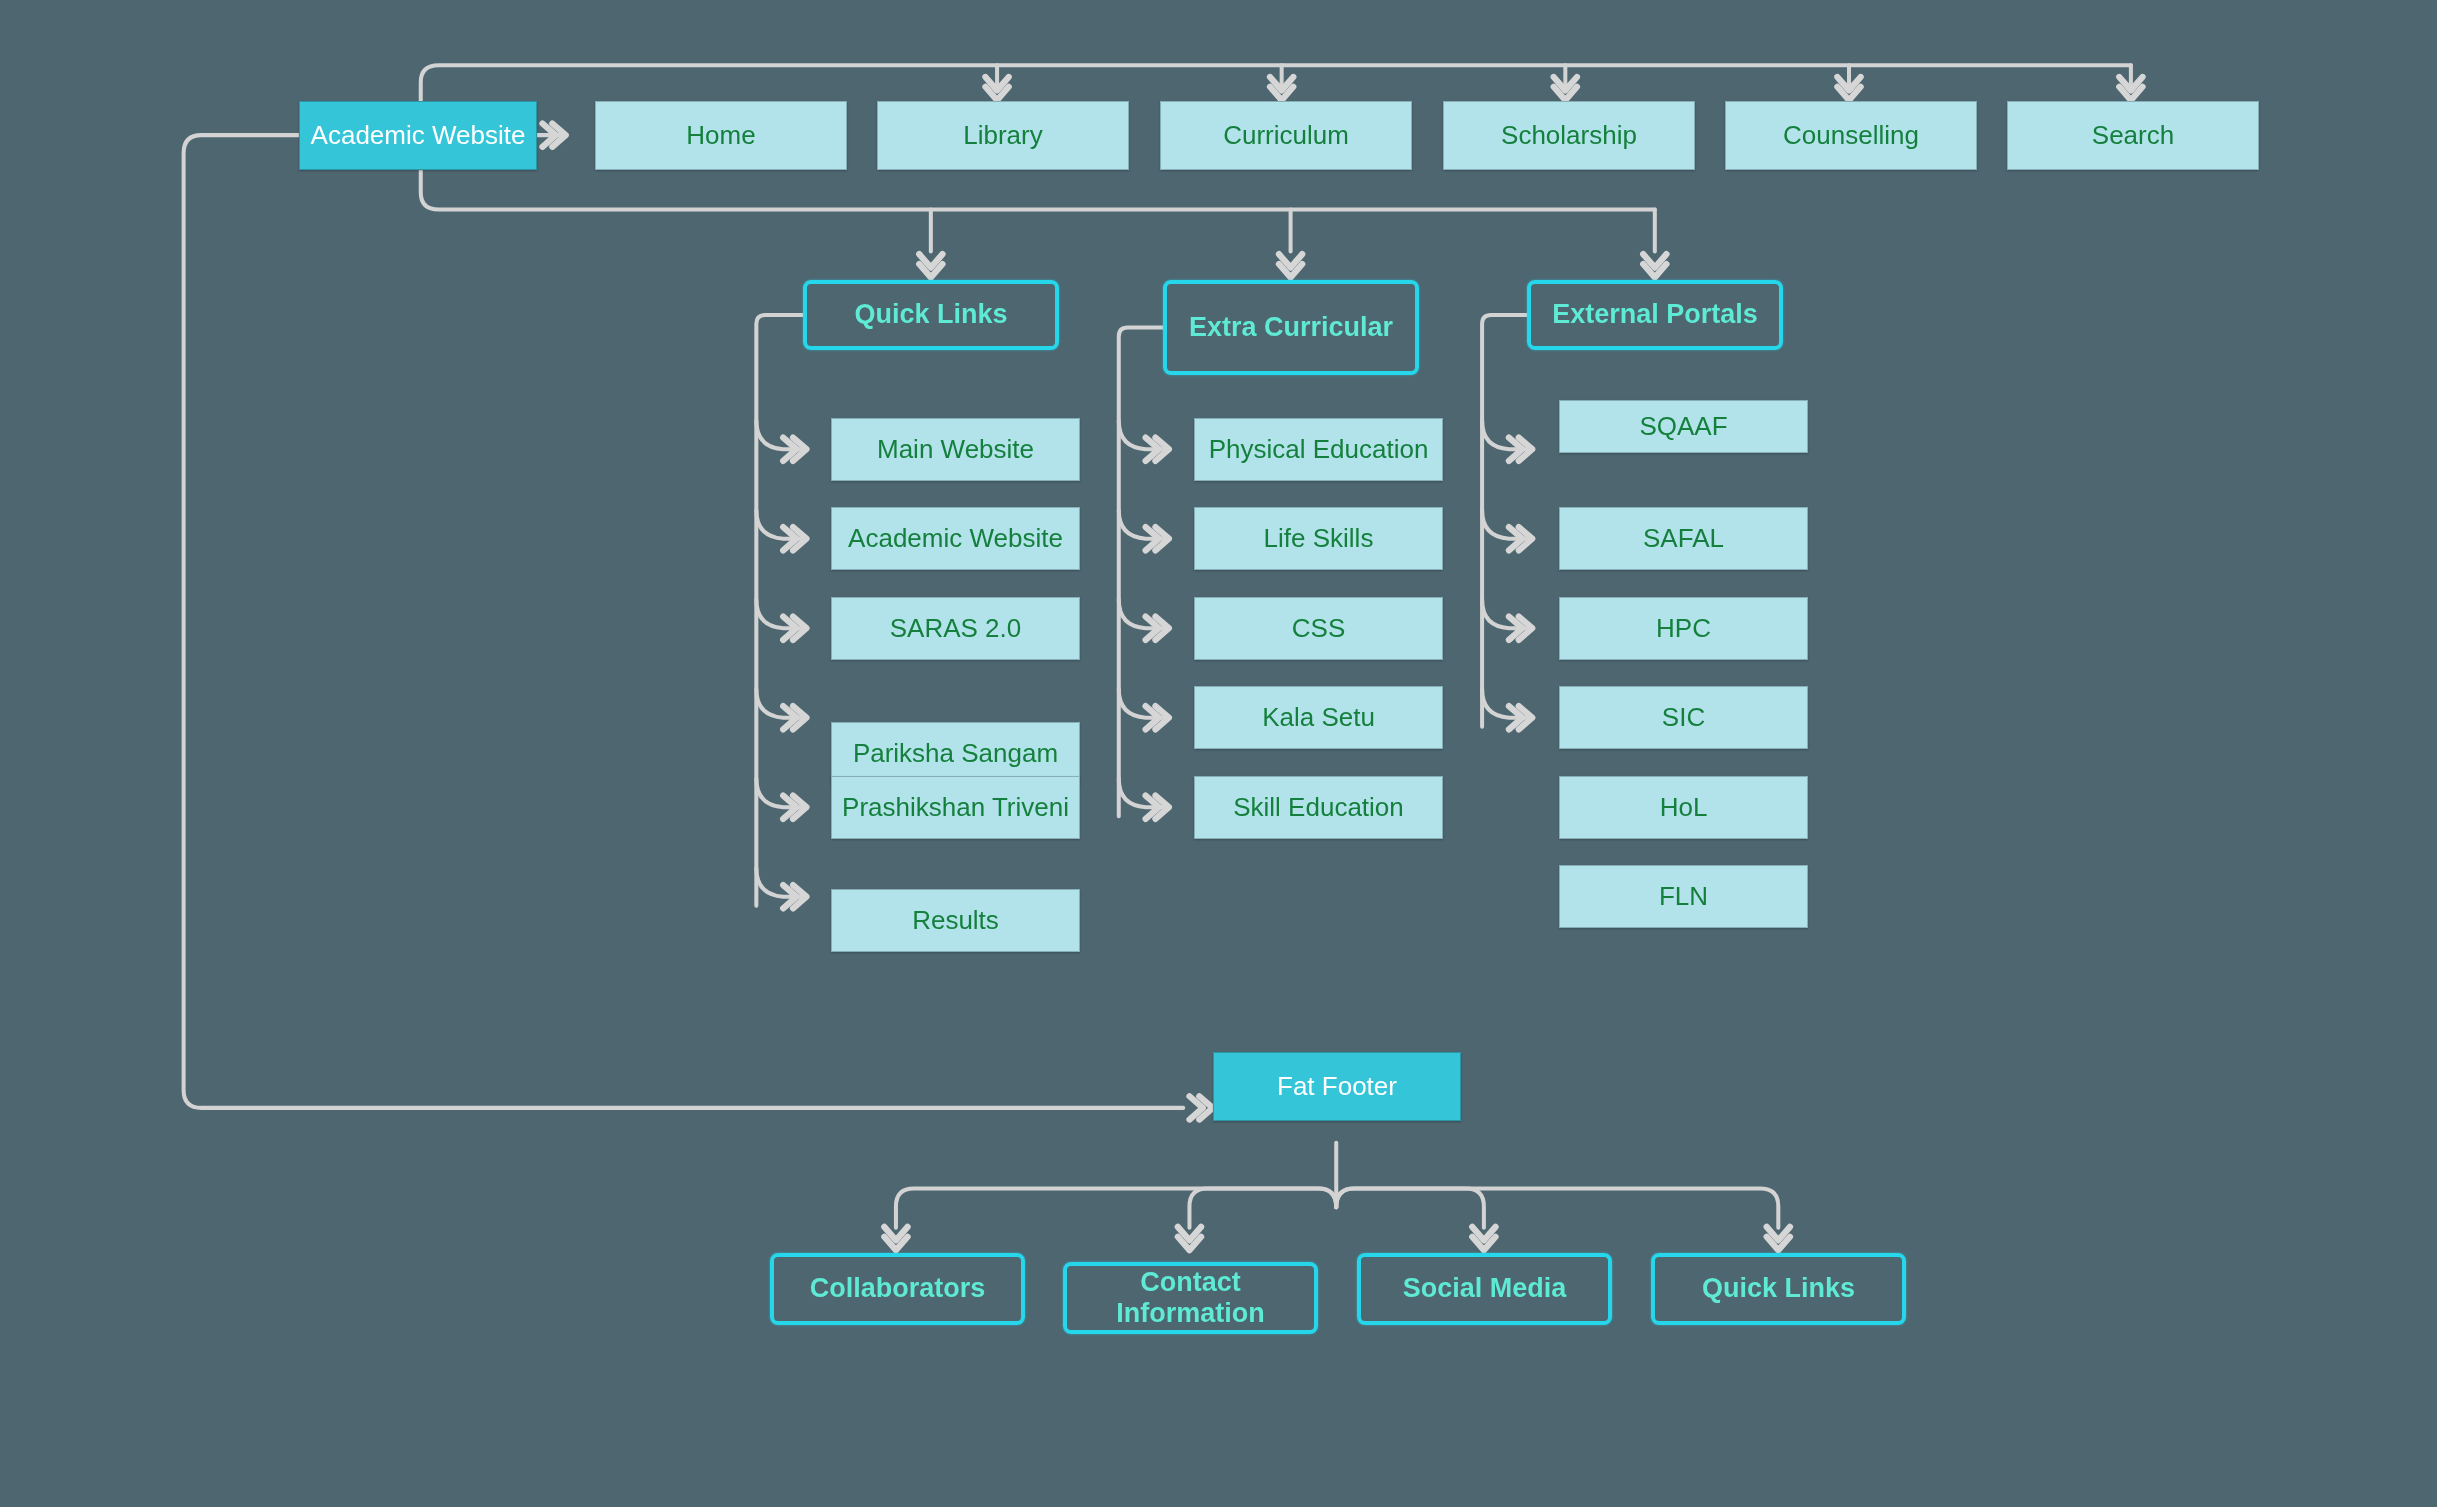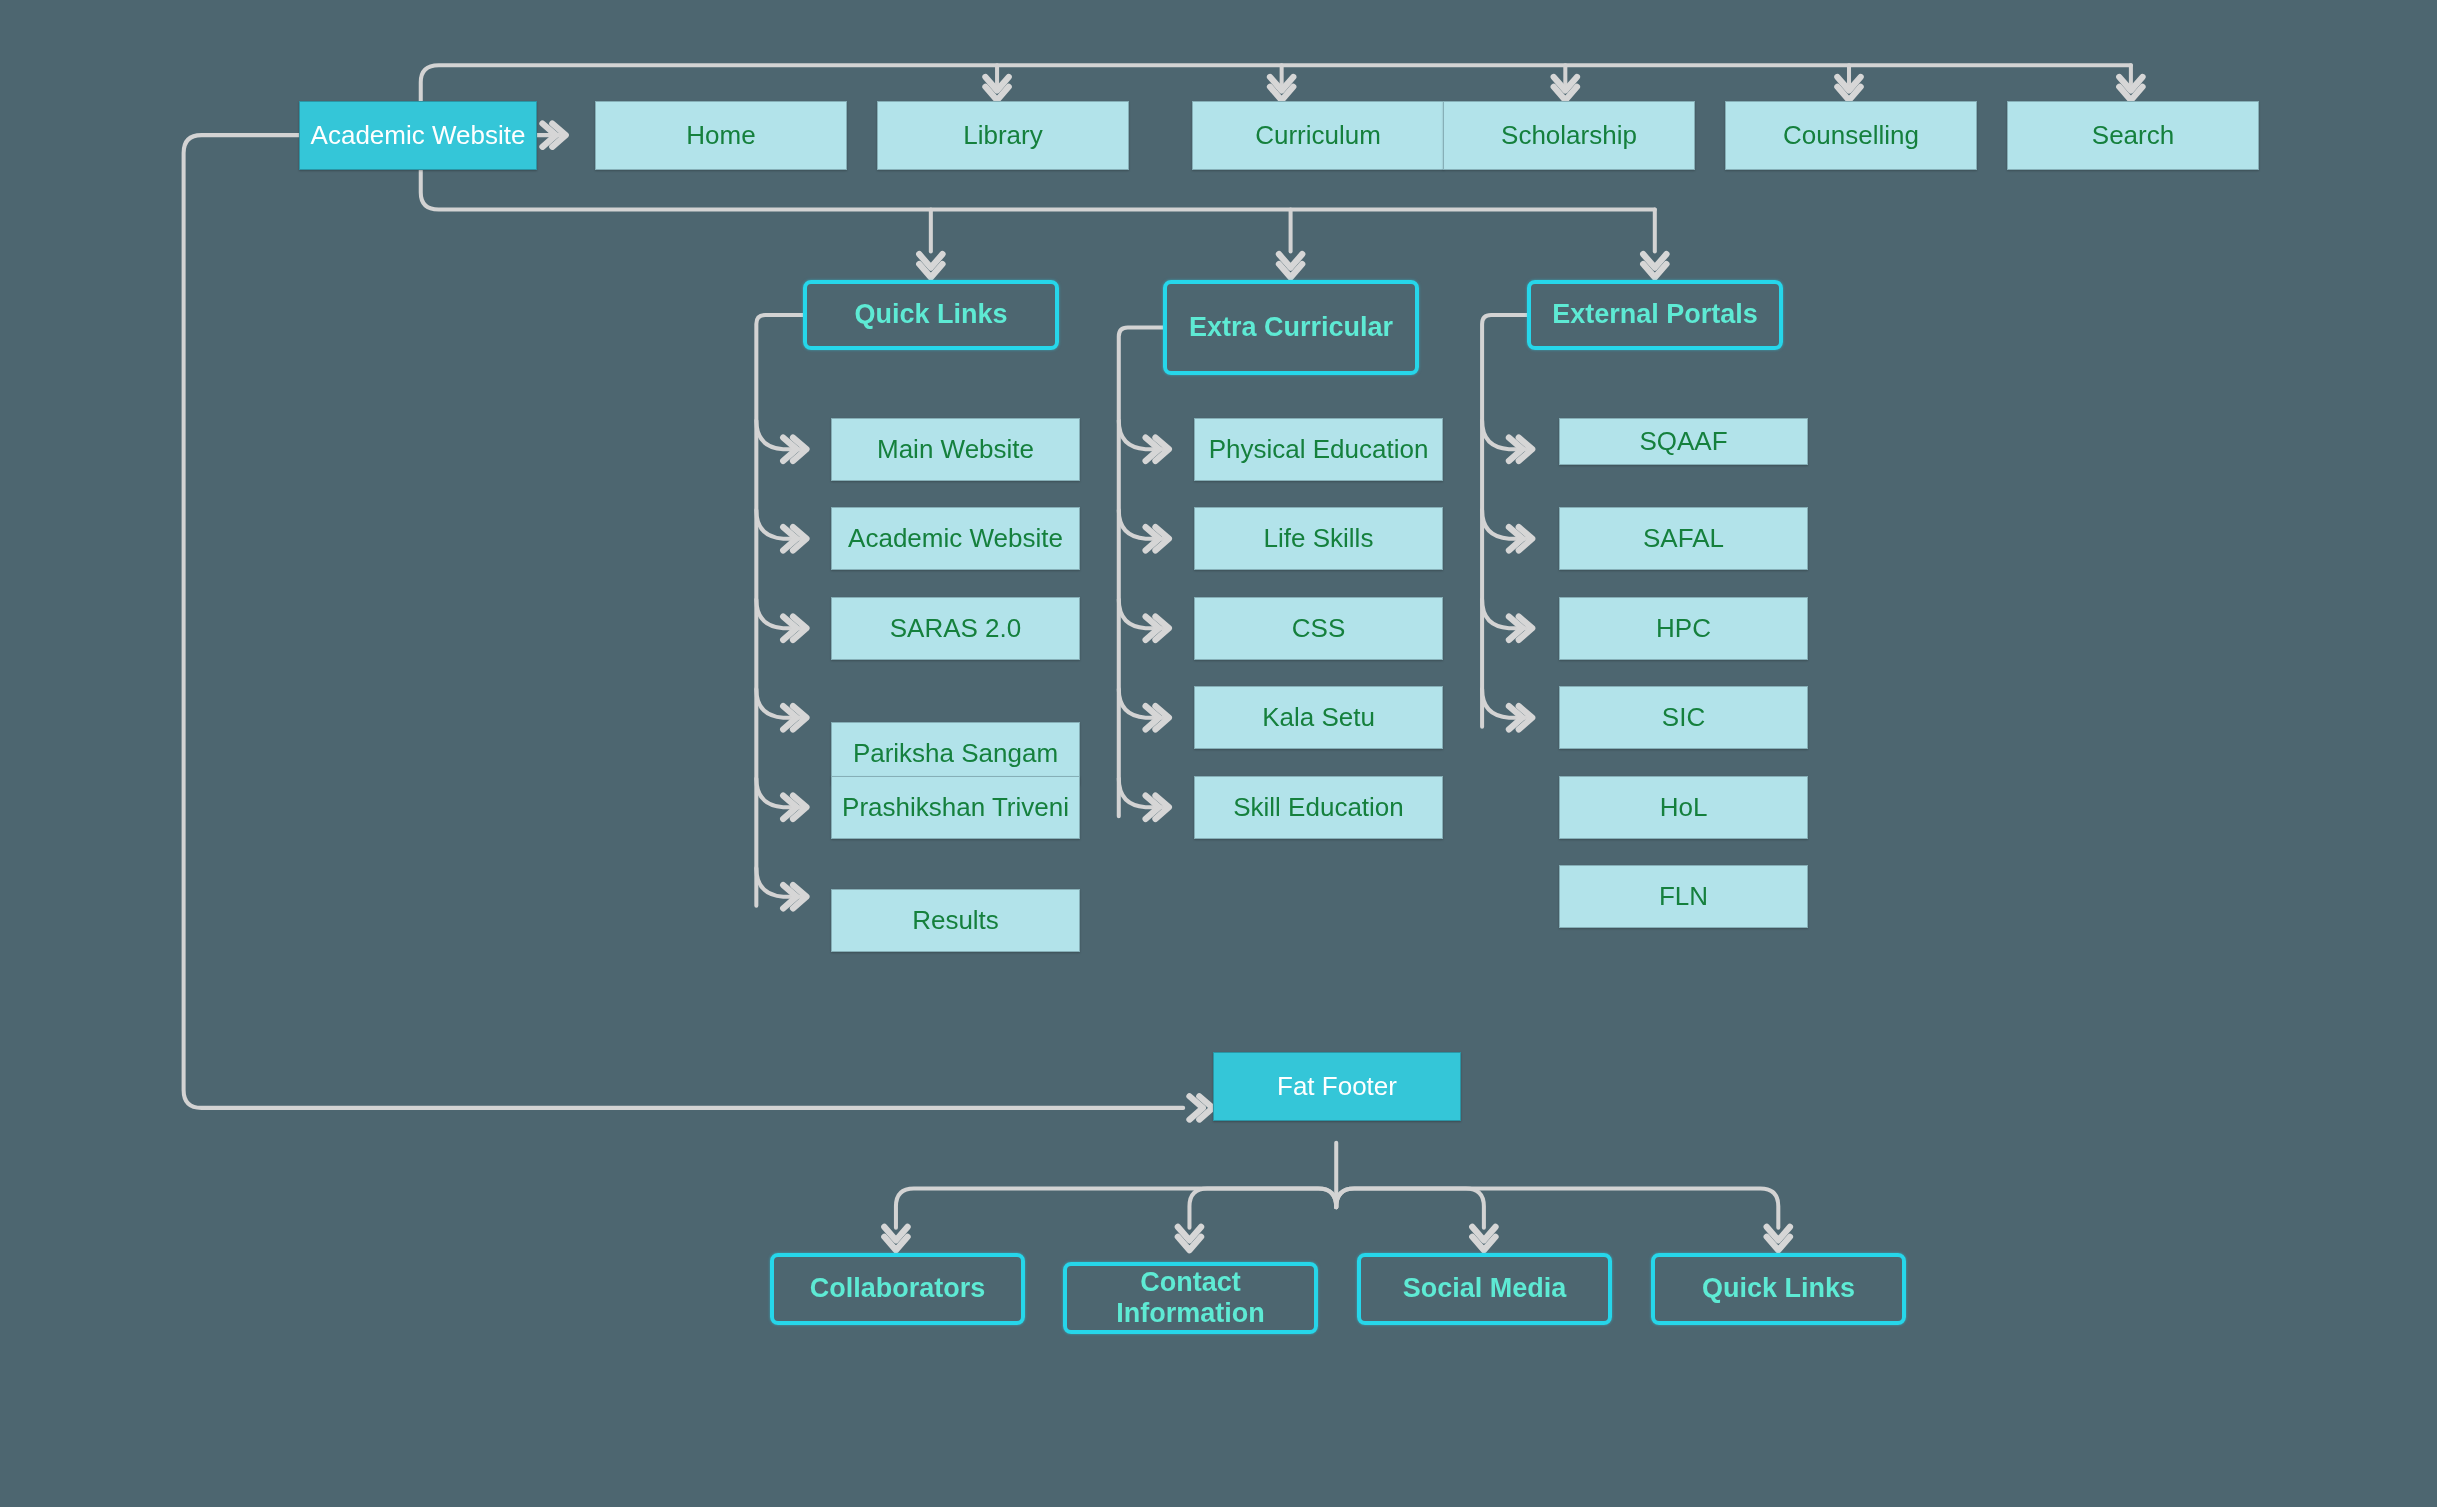--- a/index.html
+++ b/index.html
@@ -151,21 +151,21 @@
   <div class="node solid" style="left:299px;top:101px;width:238px;height:69px;">
     <span>Academic Website</span>
   </div>
 
   <div class="node leaf" style="left:595px;top:101px;width:252px;height:69px;">
     <span>Home</span>
   </div>
   <div class="node leaf" style="left:877px;top:101px;width:252px;height:69px;">
     <span>Library</span>
   </div>
-  <div class="node leaf" style="left:1160px;top:101px;width:252px;height:69px;margin-left:32px;">
+  <div class="node leaf" style="left:1160px;top:101px;width:252px;height:69px;">
     <span>Curriculum</span>
   </div>
   <div class="node leaf" style="left:1443px;top:101px;width:252px;height:69px;">
     <span>Scholarship</span>
   </div>
   <div class="node leaf" style="left:1725px;top:101px;width:252px;height:69px;">
     <span>Counselling</span>
   </div>
   <div class="node leaf" style="left:2007px;top:101px;width:252px;height:69px;">
     <span>Search</span>
@@ -209,21 +209,21 @@
   <div class="node leaf" style="left:1194px;top:597px;width:249px;height:63px;">
     <span>CSS</span>
   </div>
   <div class="node leaf" style="left:1194px;top:686px;width:249px;height:63px;">
     <span>Kala Setu</span>
   </div>
   <div class="node leaf" style="left:1194px;top:776px;width:249px;height:63px;">
     <span>Skill Education</span>
   </div>
 
-  <div class="node leaf" style="left:1559px;top:418px;width:249px;height:47px;">
+  <div class="node leaf" style="left:1559px;top:400px;width:249px;height:53px;">
     <span>SQAAF</span>
   </div>
   <div class="node leaf" style="left:1559px;top:507px;width:249px;height:63px;">
     <span>SAFAL</span>
   </div>
   <div class="node leaf" style="left:1559px;top:597px;width:249px;height:63px;">
     <span>HPC</span>
   </div>
   <div class="node leaf" style="left:1559px;top:686px;width:249px;height:63px;">
     <span>SIC</span>

